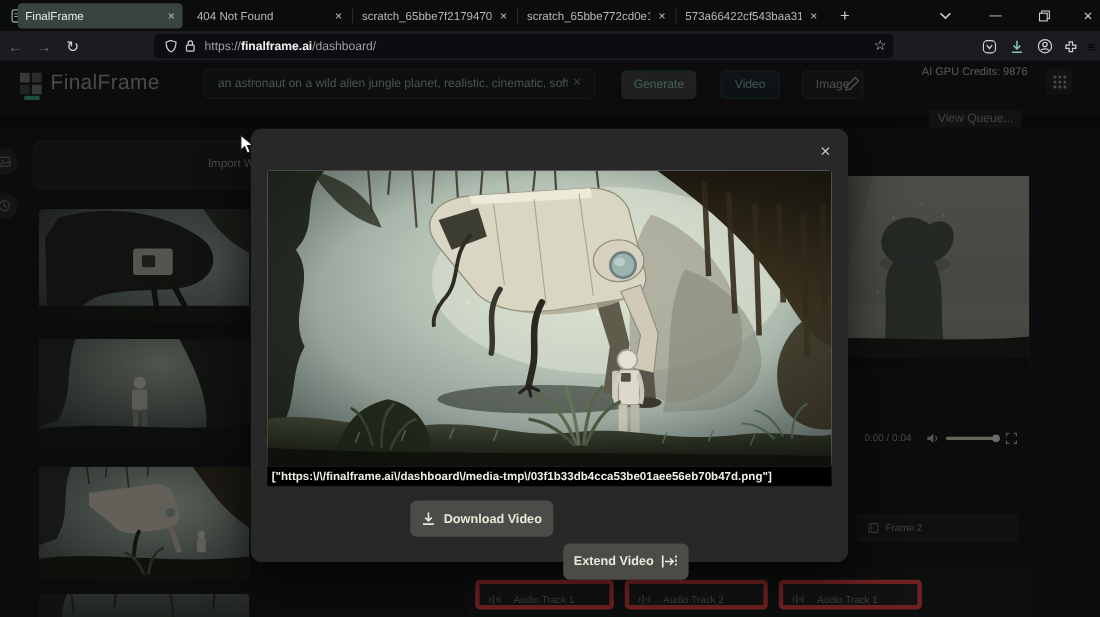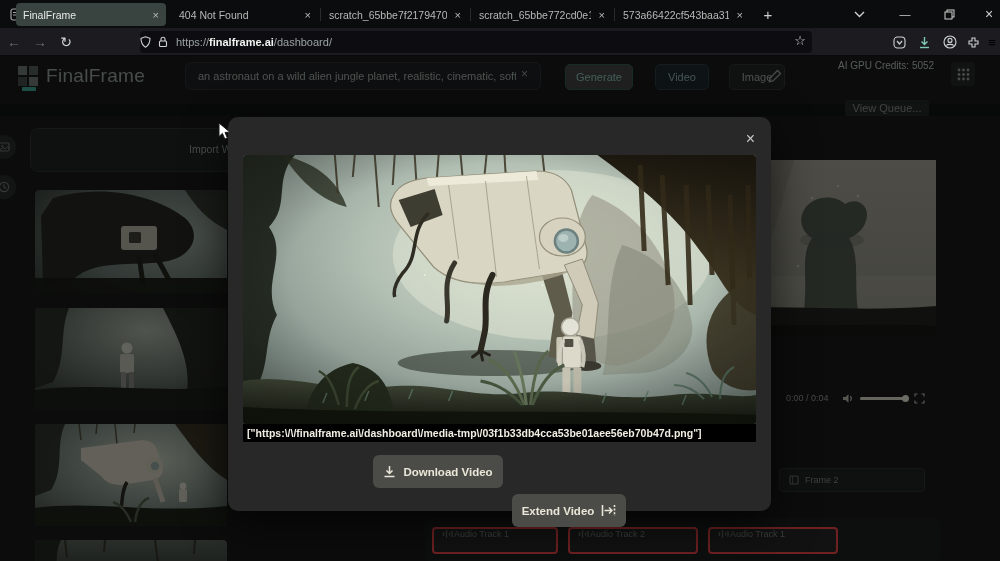--- a/index.html
+++ b/index.html
@@ -12,21 +12,21 @@
   .tab{position:absolute;top:3px;height:23px;border-radius:4px;display:flex;align-items:center;
        padding:0 7px;font-size:10.5px;color:#b6bab6;white-space:nowrap;overflow:hidden;}
   .tab.active{background:#39433f;color:#e4eae5;}
   .tab .title{flex:1;overflow:hidden;}
   .tab .x{margin-left:8px;font-size:11px;color:#b9bdb9;flex:0 0 auto;}
   .tabsep{position:absolute;top:8px;width:1px;height:13px;background:#2a2c2c;}
   .chromebtn{position:absolute;top:0;height:28px;display:flex;align-items:center;justify-content:center;color:#cfd3cf;}
   .navbar{position:absolute;top:28px;left:0;width:1000px;height:28px;background:#1b1b20;border-bottom:1px solid #0a0a0c;}
   .navicon{position:absolute;top:0;height:28px;display:flex;align-items:center;justify-content:center;font-size:14px;}
   .urlbar{position:absolute;left:140px;top:3px;width:672px;height:22px;background:#0d0d11;border-radius:4px;
-          display:flex;align-items:center;font-size:11px;color:#9aa39f;}
+          display:flex;align-items:center;font-size:11px;color:#9aa39f;padding-left:10px;}
   .urlbar .dom{color:#f2f4f2;font-weight:bold;}
   .urlbar .star{position:absolute;right:6px;top:2px;font-size:13px;color:#cfd3cf;}
 
   
   .page{position:absolute;top:56px;left:0;width:1000px;height:505px;background:#141617;overflow:hidden;}
   .dim{position:absolute;inset:0;background:rgba(5,6,6,0.55);z-index:5;}
   .strip{position:absolute;left:0;top:48px;width:1000px;height:12px;background:#0c0e0e;}
   .logo{position:absolute;left:18px;top:9px;display:flex;align-items:center;gap:8px;color:#97a39e;
         font-size:19px;letter-spacing:.3px;}
   .logobadge{position:absolute;left:22px;top:31px;width:14px;height:4px;background:#3aa996;border-radius:1px;}
@@ -51,22 +51,22 @@
   .thumb{position:absolute;left:35px;width:192px;border-radius:4px;overflow:hidden;background:#0a0c0c;}
   .thumb svg{display:block;}
   .bgvideo{position:absolute;left:708px;top:104px;width:228px;height:175px;overflow:hidden;background:#090b0a;}
   .pctrl{position:absolute;top:334px;height:16px;display:flex;align-items:center;color:#9c9c94;font-size:9px;}
   .pbar{position:relative;width:46px;height:3px;background:#56564e;border-radius:2px;}
   .pbar .fill{position:absolute;left:0;top:0;height:3px;width:100%;background:#d9d9c8;border-radius:2px;}
   .pbar .knob{position:absolute;right:-3px;top:-2px;width:7px;height:7px;border-radius:50%;background:#e9e9d8;}
   .framebox{position:absolute;left:779px;top:412px;width:146px;height:24px;background:#1c1e1e;border:1px solid #2a2d2d;
             border-radius:4px;display:flex;align-items:center;gap:6px;padding-left:9px;font-size:9px;color:#7e8884;}
   .audiostrip{position:absolute;left:425px;top:462px;width:515px;height:43px;background:#181a1a;border-radius:6px;}
-  .audiobox{position:absolute;top:9px;height:27px;background:#1f2221;border:2px solid #ef4444;border-radius:4px;
-            display:flex;align-items:flex-start;gap:1px;padding-left:8px;font-size:9px;color:#7d8783;}
+  .audiobox{position:absolute;top:9px;height:27px;background:#1f2221;border:4px solid #ef4444;border-radius:4px;
+            display:flex;align-items:flex-end;gap:12px;padding-left:8px;font-size:9px;color:#7d8783;}
 
   
   .modal{position:absolute;left:228px;top:61px;width:543px;height:394px;background:#282828;border-radius:10px;
          box-shadow:0 14px 44px rgba(0,0,0,.65);z-index:10;}
   .mclose{position:absolute;right:16px;top:14px;font-size:16px;color:#c9c9c9;line-height:16px;}
   .mimg{position:absolute;left:15px;top:38px;width:513px;height:269px;border-radius:3px;overflow:hidden;background:#6a756f;}
   .mcap{position:absolute;left:15px;top:307px;width:513px;height:18px;background:#000;color:#f1eee3;
         font-size:10.5px;font-weight:600;line-height:18px;padding-left:4px;white-space:nowrap;overflow:hidden;}
   .mbtn{position:absolute;top:338px;height:33px;background:#4b4b48;border-radius:6px;display:flex;align-items:center;
         justify-content:center;gap:7px;color:#eae7d8;font-size:11.5px;font-weight:600;}
@@ -190,21 +190,21 @@
 
     <div class="hbtn gen">Generate</div>
     <div class="hbtn vid">Video</div>
     <div class="hbtn img">Image</div>
     <div class="abs" style="left:768px;top:13px;">
       <svg width="14" height="14" viewBox="0 0 14 14">
           <path d="M9.5 1.5 l3 3 L5 12 l-3.7.7 L2 9 Z" fill="none" stroke="#98a39e" stroke-width="1.3"></path>
         </svg>
     </div>
 
-    <div class="credits">AI GPU Credits: 5052</div>
+    <div class="credits">AI GPU Credits: 9876</div>
     <div class="appsgrid">
       <svg width="13" height="13" viewBox="0 0 13 13">
           <g fill="#95a09b">
             <circle cx="2" cy="2" r="1.4"></circle>
             <circle cx="6.5" cy="2" r="1.4"></circle>
             <circle cx="11" cy="2" r="1.4"></circle>
             <circle cx="2" cy="6.5" r="1.4"></circle>
             <circle cx="6.5" cy="6.5" r="1.4"></circle>
             <circle cx="11" cy="6.5" r="1.4"></circle>
             <circle cx="2" cy="11" r="1.4"></circle>

